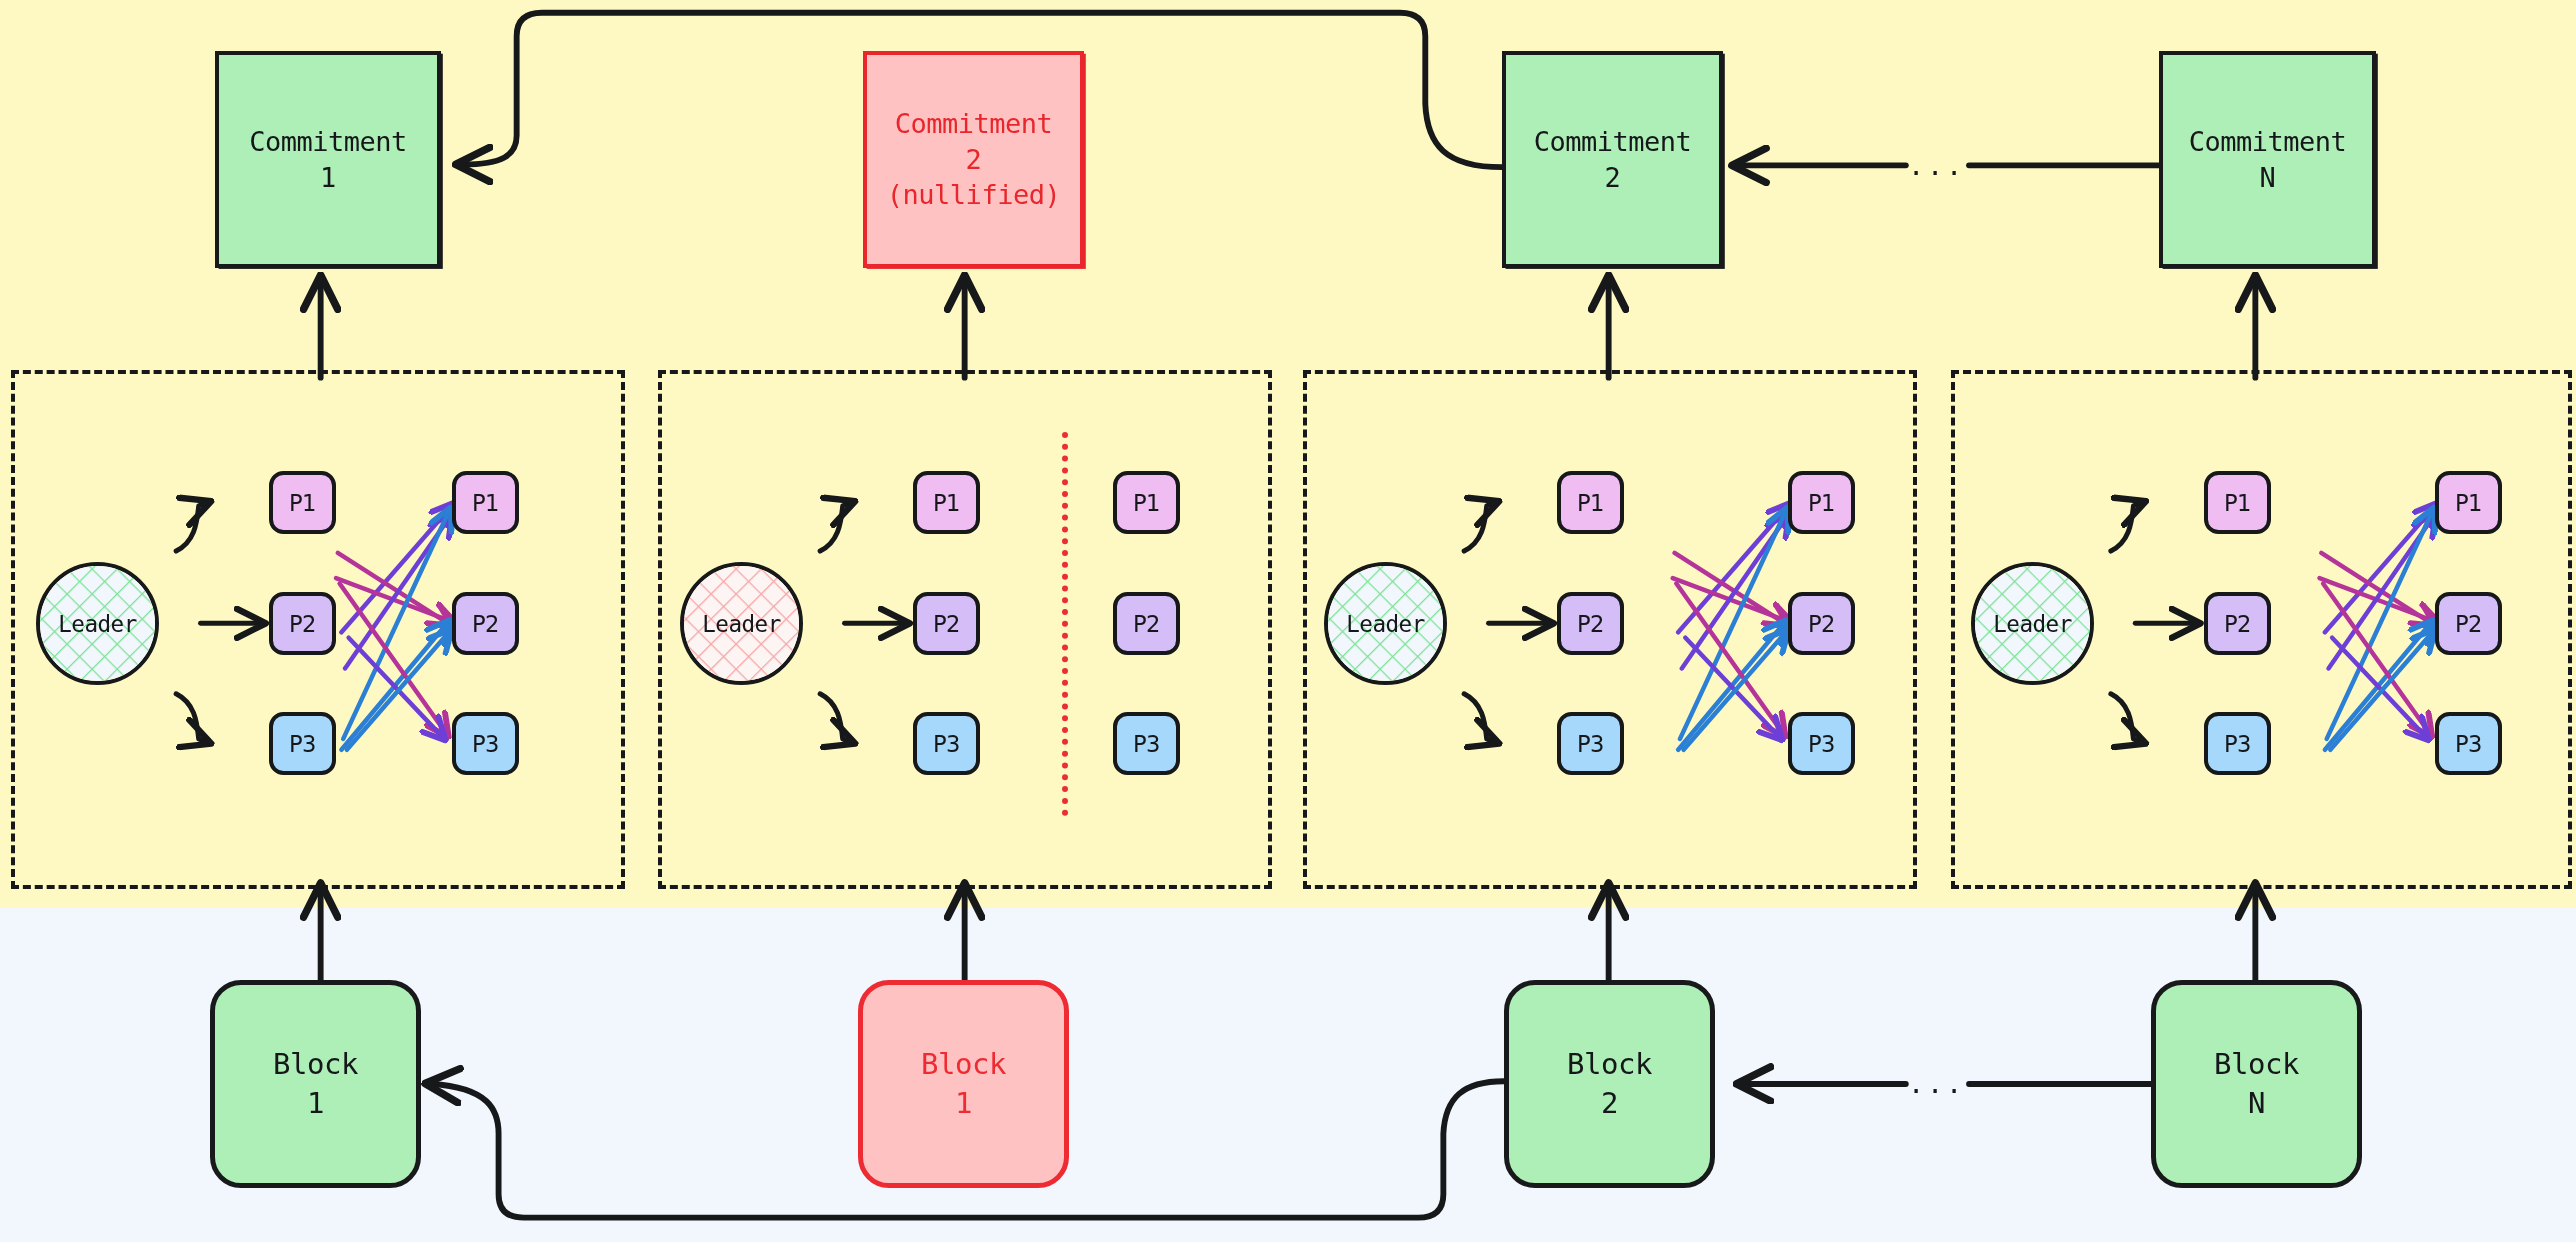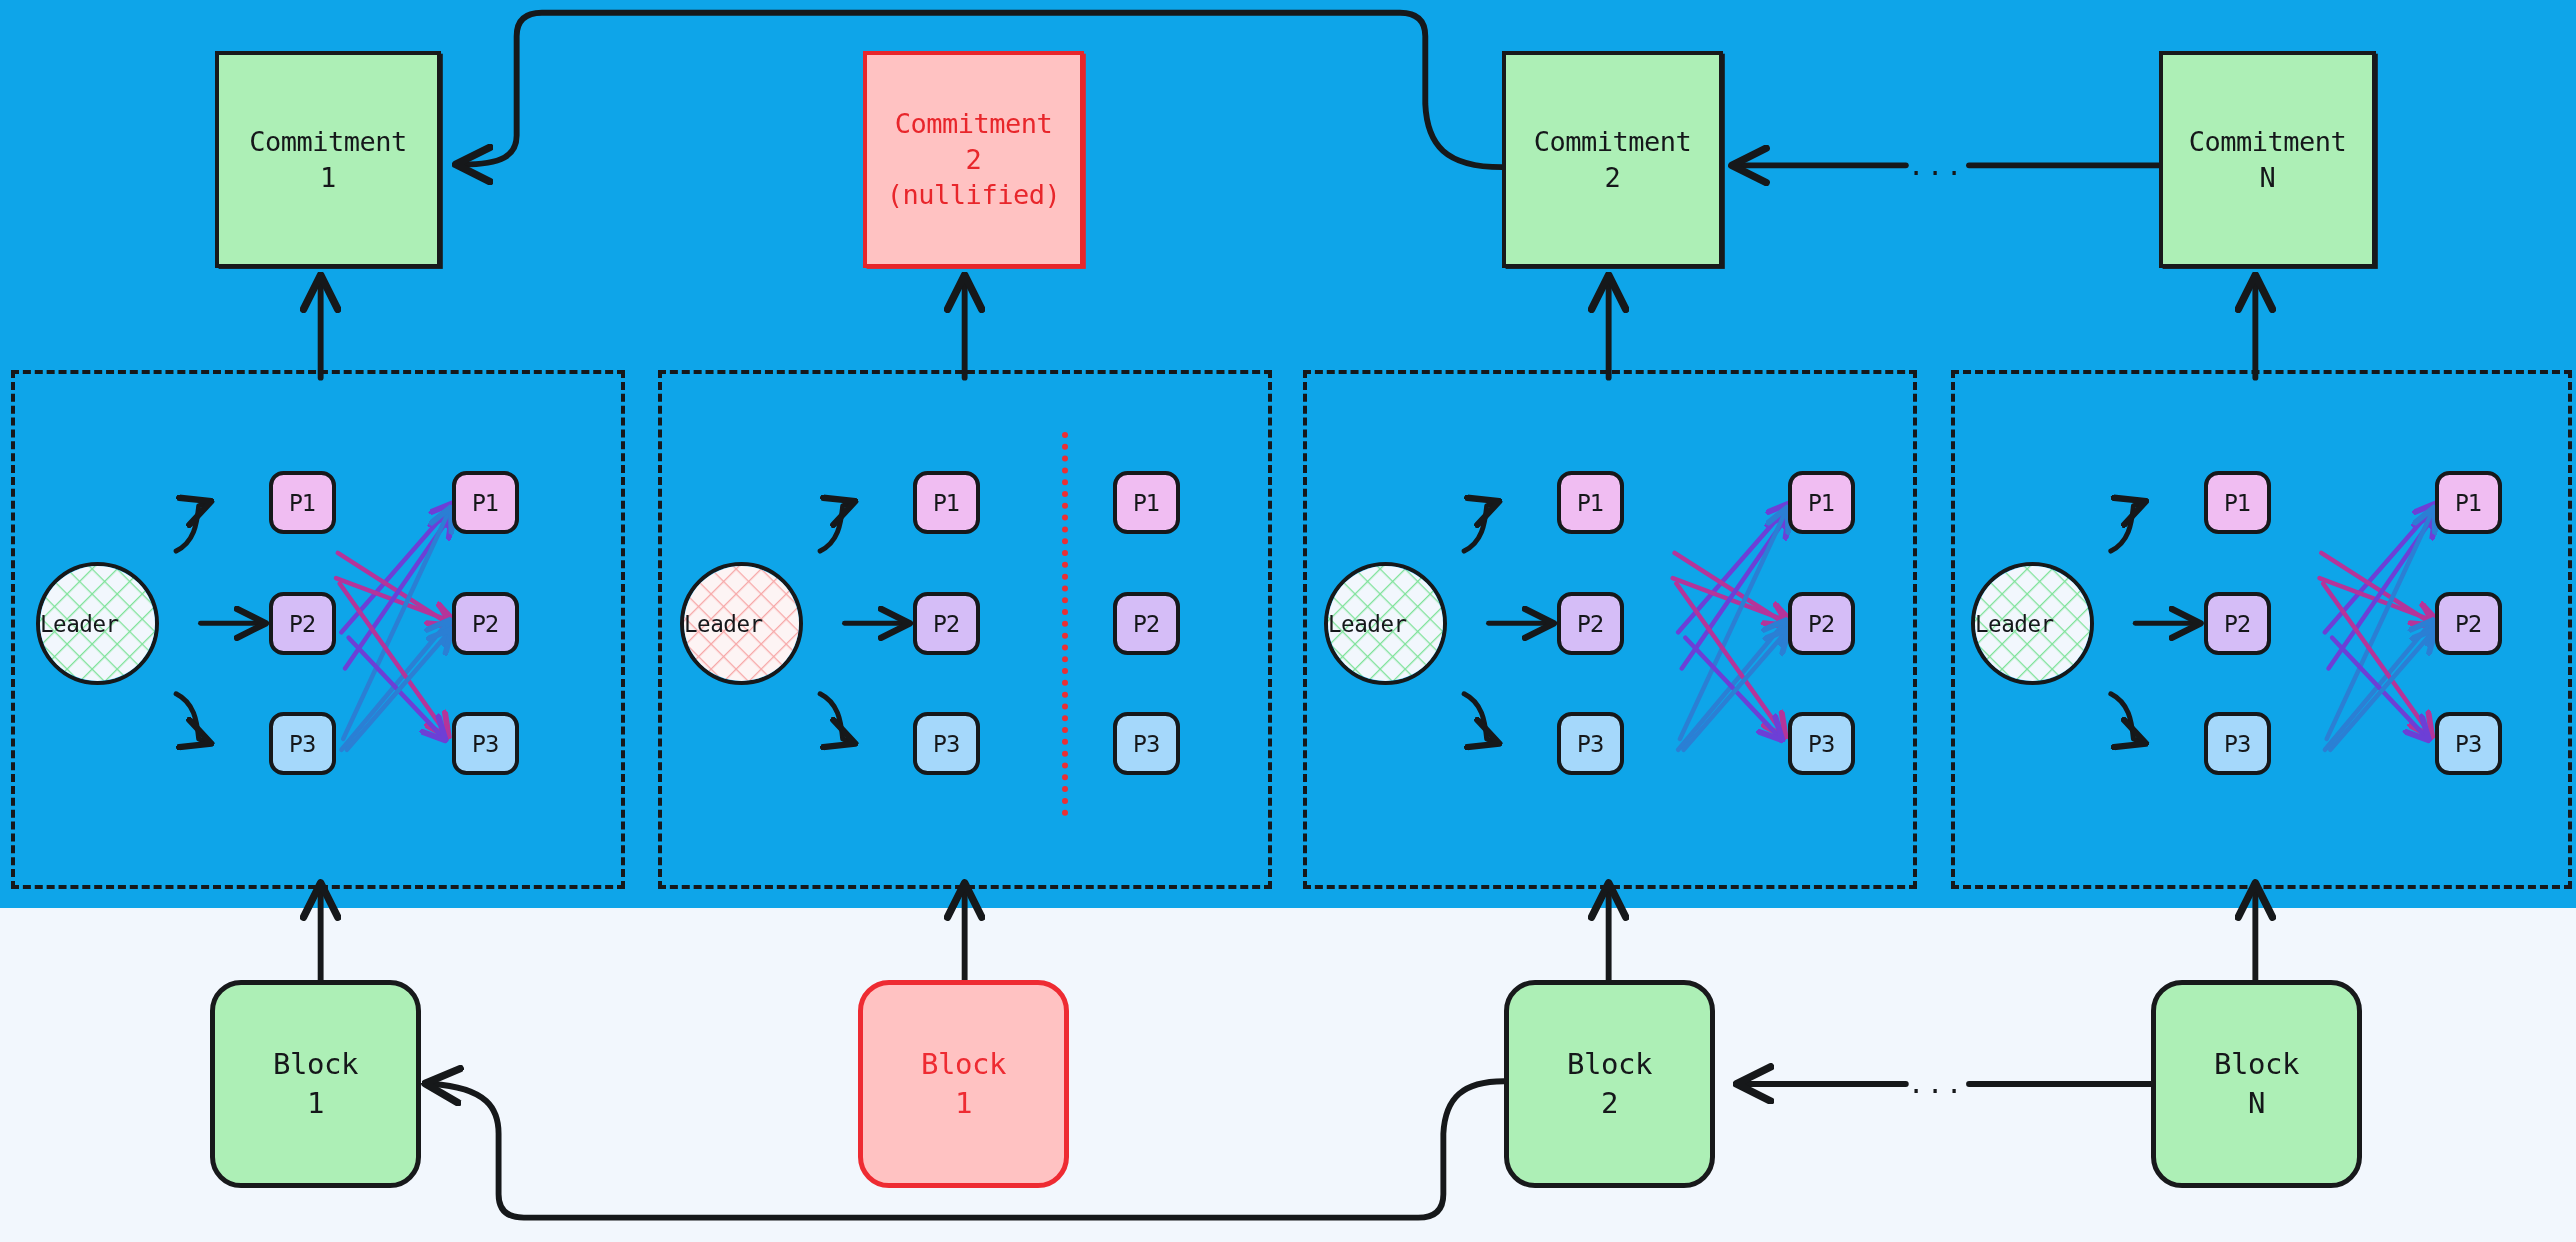--- a/index.html
+++ b/index.html
@@ -12,21 +12,21 @@
     width: 2576px;
     height: 1243px;
     font-family: "DejaVu Sans Mono", "Liberation Mono", monospace;
     overflow: hidden;
     position: relative;
   }
   #stage {
     position: relative;
     width: 2576px;
     height: 908px;
-    background: #0ea5e9;
+    background: #fef9c3;
   }
   #wires {
     position: absolute;
     left: 0; top: 0;
     width: 2576px;
     height: 1243px;
     pointer-events: none;
     z-index: 3;
   }
 
@@ -95,20 +95,21 @@
   
   .leader {
     position: absolute;
     box-sizing: border-box;
     width: 123px;
     height: 123px;
     border-radius: 50%;
     border: 4.5px solid #16181a;
     display: flex;
     align-items: center;
+    justify-content: center;
     font-size: 22.6px;
     letter-spacing: -0.5px;
     color: #15171a;
     z-index: 5;
     overflow: hidden;
   }
   .leader .hatch {
     position: absolute;
     left: -20%; top: -20%;
     width: 140%; height: 140%;

